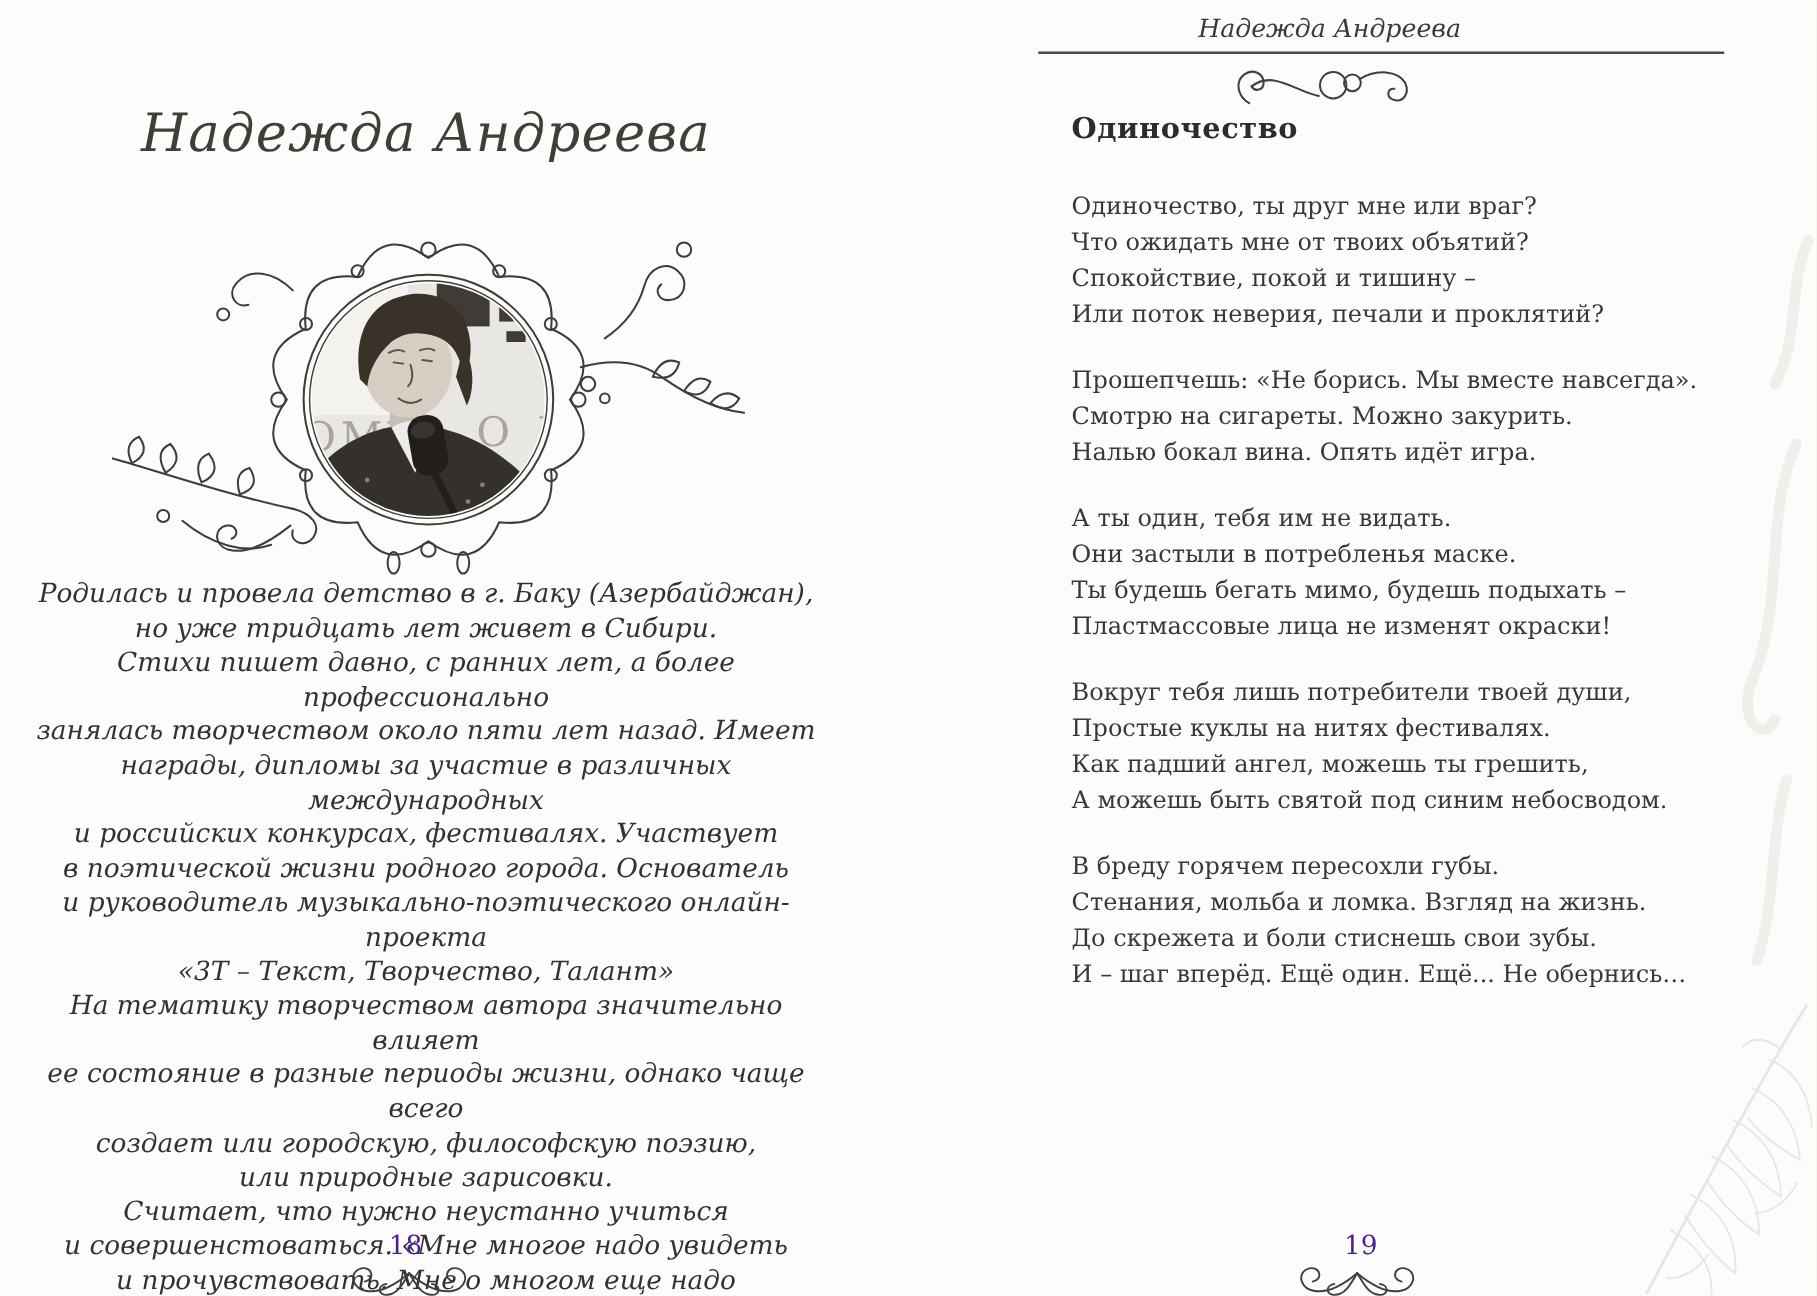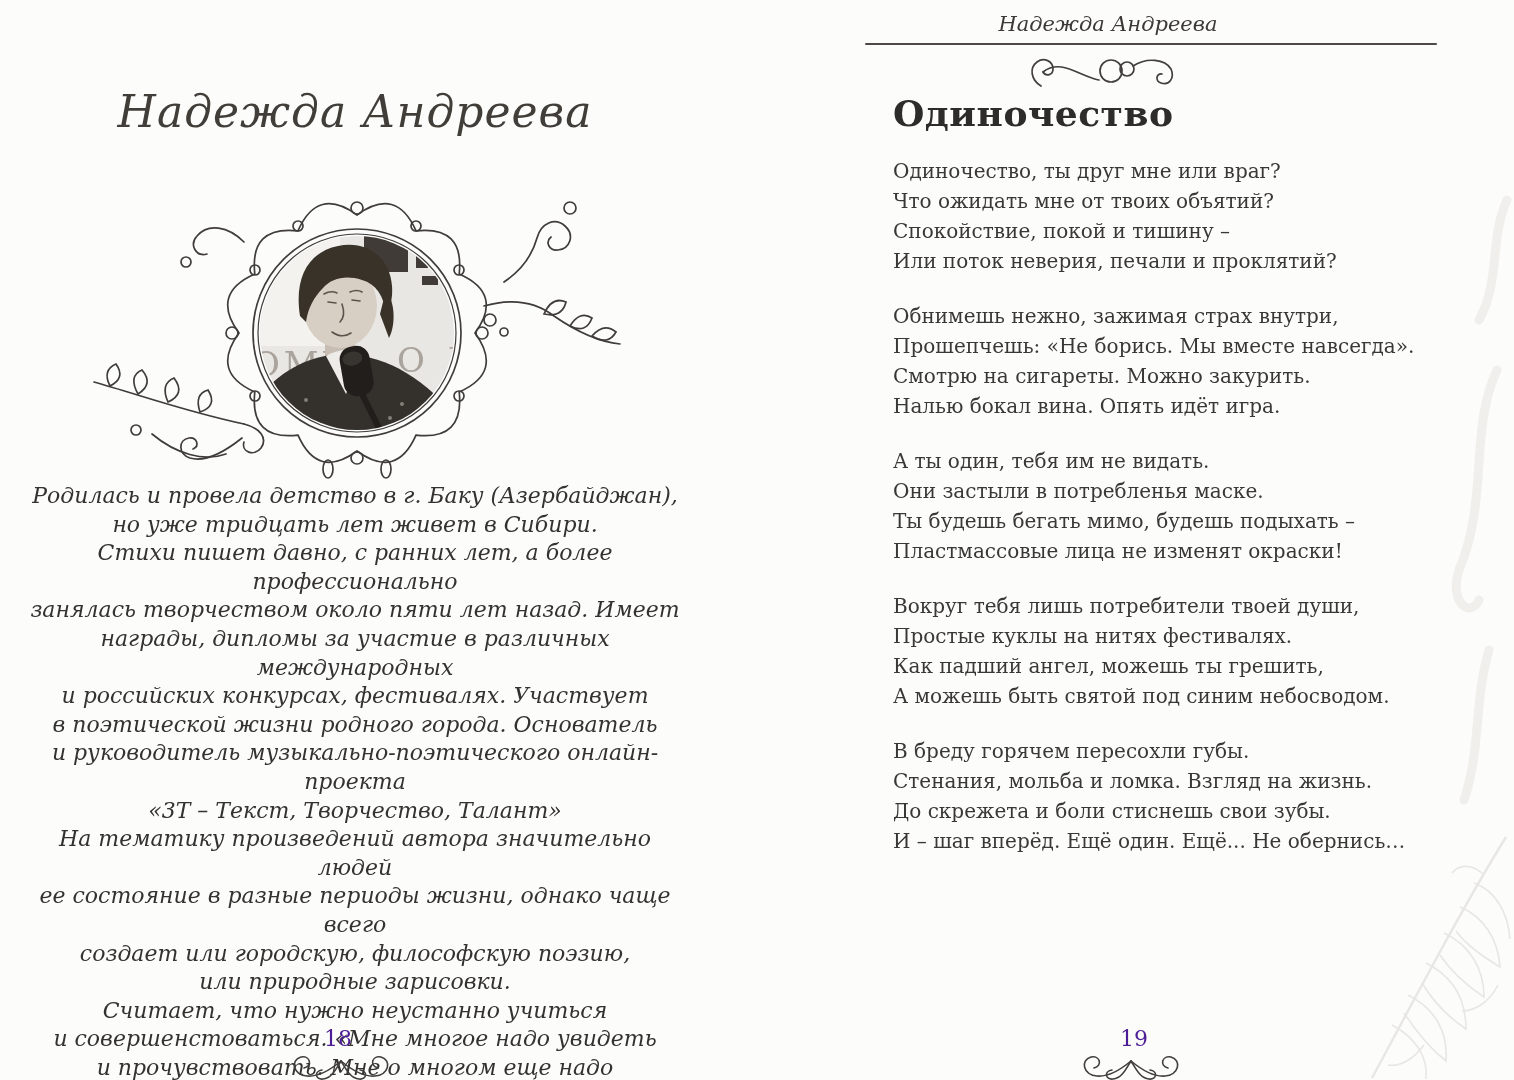--- a/index.html
+++ b/index.html
@@ -26,21 +26,21 @@
     position:absolute;left:893px;top:12px;width:430px;
     text-align:center;font-style:italic;font-size:21px;color:#3c3936;
   }
   .header-rule{
     position:absolute;left:865px;top:43px;width:572px;height:2px;
     background:#4c4946;border-radius:1px;
   }
   .header-flourish{position:absolute;left:1027px;top:50px;}
   .poem-title{
     position:absolute;left:893px;top:92px;
-    font-weight:bold;font-size:36px;color:#2e2c2a;letter-spacing:.5px;
+    font-weight:bold;font-size:24px;color:#2e2c2a;letter-spacing:.5px;
   }
   .poem{position:absolute;left:893px;top:156px;width:560px;}
   .stanza{margin:0 0 25px 0;}
   .pline{font-size:20px;line-height:30px;color:#3a3835;white-space:nowrap;}
   
   .pagenum{position:absolute;top:1026px;width:100px;text-align:center;
     font-size:22px;color:#4c1d95;}
   .pagenum.left{left:288px;} .pagenum.right{left:1084px;}
   .foot-flourish{position:absolute;top:1050px;}
   .foot-flourish.left{left:285px;} .foot-flourish.right{left:1075px;}
@@ -174,21 +174,21 @@
   <div class="bio">
     <div class="bio-line">Родилась и провела детство в г. Баку (Азербайджан),</div>
     <div class="bio-line">но уже тридцать лет живет в Сибири.</div>
     <div class="bio-line">Стихи пишет давно, с ранних лет, а более профессионально</div>
     <div class="bio-line">занялась творчеством около пяти лет назад. Имеет</div>
     <div class="bio-line">награды, дипломы за участие в различных международных</div>
     <div class="bio-line">и российских конкурсах, фестивалях. Участвует</div>
     <div class="bio-line">в поэтической жизни родного города. Основатель</div>
     <div class="bio-line">и руководитель музыкально-поэтического онлайн-проекта</div>
     <div class="bio-line">«3Т – Текст, Творчество, Талант»</div>
-    <div class="bio-line">На тематику произведений автора значительно людей</div>
+    <div class="bio-line">На тематику творчеством автора значительно влияет</div>
     <div class="bio-line">ее состояние в разные периоды жизни, однако чаще всего</div>
     <div class="bio-line">создает или городскую, философскую поэзию,</div>
     <div class="bio-line">или природные зарисовки.</div>
     <div class="bio-line">Считает, что нужно неустанно учиться</div>
     <div class="bio-line">и совершенстоваться. «Мне многое надо увидеть</div>
     <div class="bio-line">и прочувствовать. Мне о многом еще надо рассказать».</div>
   </div>
 
   <div class="pagenum left">18</div>
   <div class="foot-flourish left">
@@ -219,21 +219,20 @@
   <div class="poem-title">Одиночество</div>
 
   <div class="poem">
     <div class="stanza">
       <div class="pline">Одиночество, ты друг мне или враг?</div>
       <div class="pline">Что ожидать мне от твоих объятий?</div>
       <div class="pline">Спокойствие, покой и тишину –</div>
       <div class="pline">Или поток неверия, печали и проклятий?</div>
     </div>
     <div class="stanza">
-      <div class="pline">Обнимешь нежно, зажимая страх внутри,</div>
       <div class="pline">Прошепчешь: «Не борись. Мы вместе навсегда».</div>
       <div class="pline">Смотрю на сигареты. Можно закурить.</div>
       <div class="pline">Налью бокал вина. Опять идёт игра.</div>
     </div>
     <div class="stanza">
       <div class="pline">А ты один, тебя им не видать.</div>
       <div class="pline">Они застыли в потребленья маске.</div>
       <div class="pline">Ты будешь бегать мимо, будешь подыхать –</div>
       <div class="pline">Пластмассовые лица не изменят окраски!</div>
     </div>

